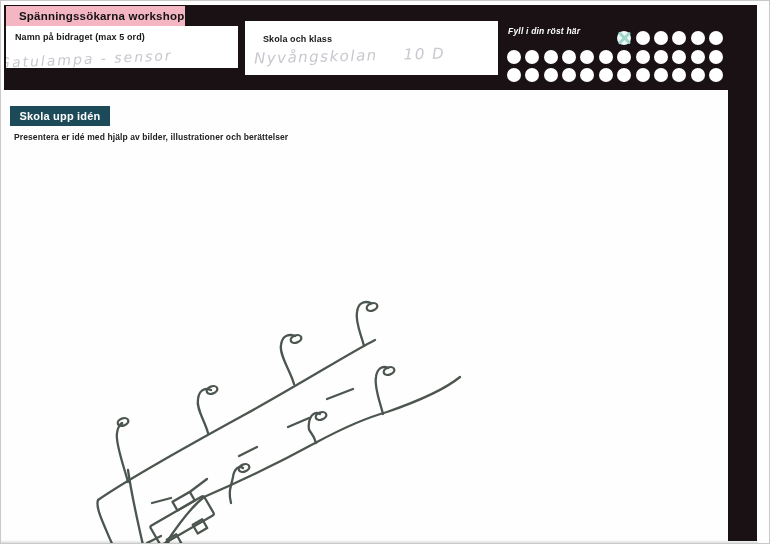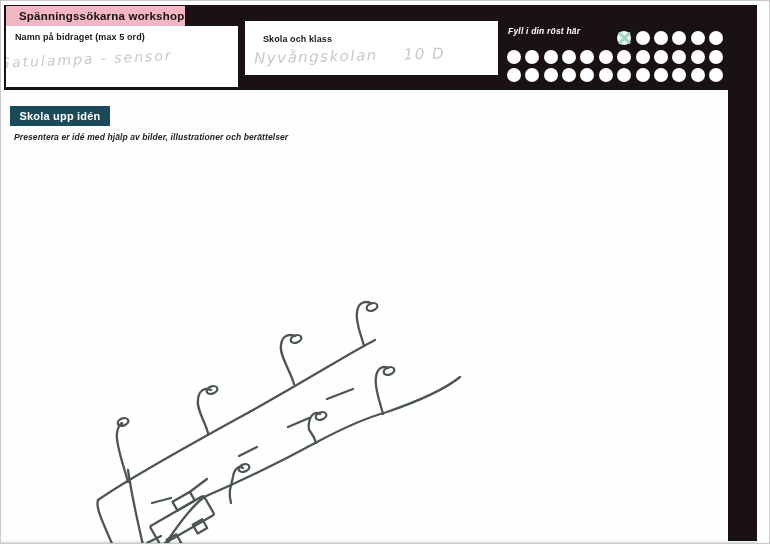--- a/index.html
+++ b/index.html
@@ -10,21 +10,21 @@
   html,body{background:#fff;}
   body{font-family:"Liberation Sans",sans-serif;width:770px;height:544px;}
   .page{position:relative;width:770px;height:544px;background:var(--paper);
         border:1px solid #c9c9c9;overflow:hidden;}
   .band{position:absolute;left:3px;top:4px;width:753px;height:85px;background:var(--band-black);}
   .strip{position:absolute;left:727px;top:60px;width:29px;height:480px;background:var(--band-black);}
   .title{position:absolute;left:5px;top:5px;width:179px;height:20px;background:var(--pink);
          color:#131313;font-weight:700;font-size:11.5px;line-height:20px;padding-left:13px;
          letter-spacing:.2px;white-space:nowrap;}
   .wbox{position:absolute;background:#fff;overflow:hidden;}
-  .box1{left:5px;top:25px;width:232px;height:61px;}
+  .box1{left:5px;top:25px;width:232px;height:42px;}
   .box2{left:244px;top:20px;width:253px;height:54px;}
   .wbox .lbl{position:absolute;font-size:9px;font-weight:700;color:#181818;letter-spacing:.1px;}
   .box1 .lbl{left:9px;top:6px;}
   .box2 .lbl{left:18px;top:13px;}
   .hw{position:absolute;color:var(--pencil);font-style:italic;white-space:nowrap;
       font-family:"DejaVu Sans",sans-serif;}
   .hw1{left:-7px;top:25px;font-size:14px;letter-spacing:2px;transform:rotate(-2.5deg);}
   .hw2{left:9px;top:26px;font-size:15px;letter-spacing:1.5px;transform:rotate(-1.5deg);}
   .hw2 .cls{display:inline-block;margin-left:26px;}
   .vote-label{position:absolute;left:507px;top:25px;color:#fff;font-size:8.5px;font-weight:700;
@@ -33,21 +33,21 @@
   .dot{position:absolute;width:14px;height:14px;border-radius:50%;background:#fff;}
   .dot.marked{background:#eef8f5;}
   .dot.marked::before,.dot.marked::after{content:"";position:absolute;left:6px;top:-1px;
       width:2.6px;height:16px;border-radius:2px;background:var(--vote-mark);}
   .dot.marked::before{transform:rotate(45deg);}
   .dot.marked::after{transform:rotate(-45deg);}
   .sec-head{position:absolute;left:9px;top:105px;width:100px;height:20px;background:var(--petrol);
             color:#fff;font-weight:700;font-size:11px;line-height:20px;text-align:center;
             letter-spacing:.2px;}
   .instruction{position:absolute;left:13px;top:131px;font-size:8.5px;font-weight:700;color:#222;
-               letter-spacing:.1px;font-style:italic;}
+               letter-spacing:.1px;}
   svg.sketch{position:absolute;left:0;top:0;width:770px;height:544px;}
   .scan-shadow{position:absolute;left:0;bottom:0;width:757px;height:3px;
                background:linear-gradient(#0000,#00000022);}
 </style>
 </head>
 <body>
 
 <div class="page">
 
   <div class="band"></div>

